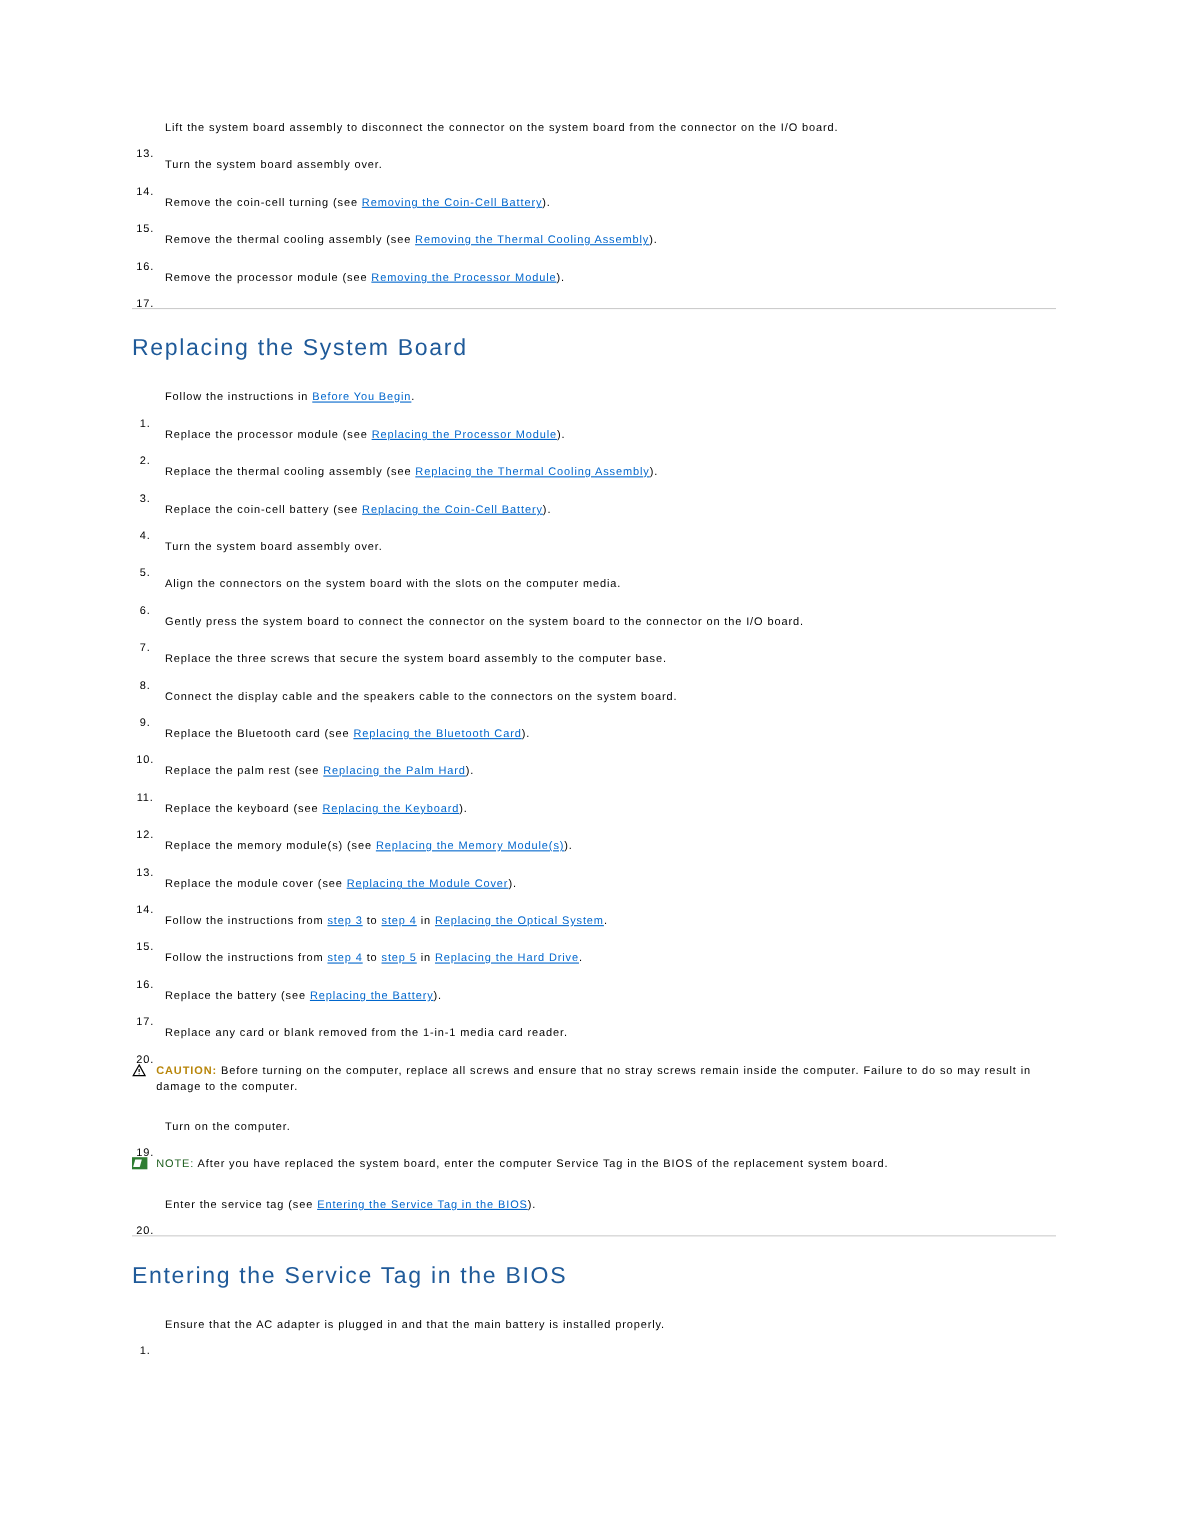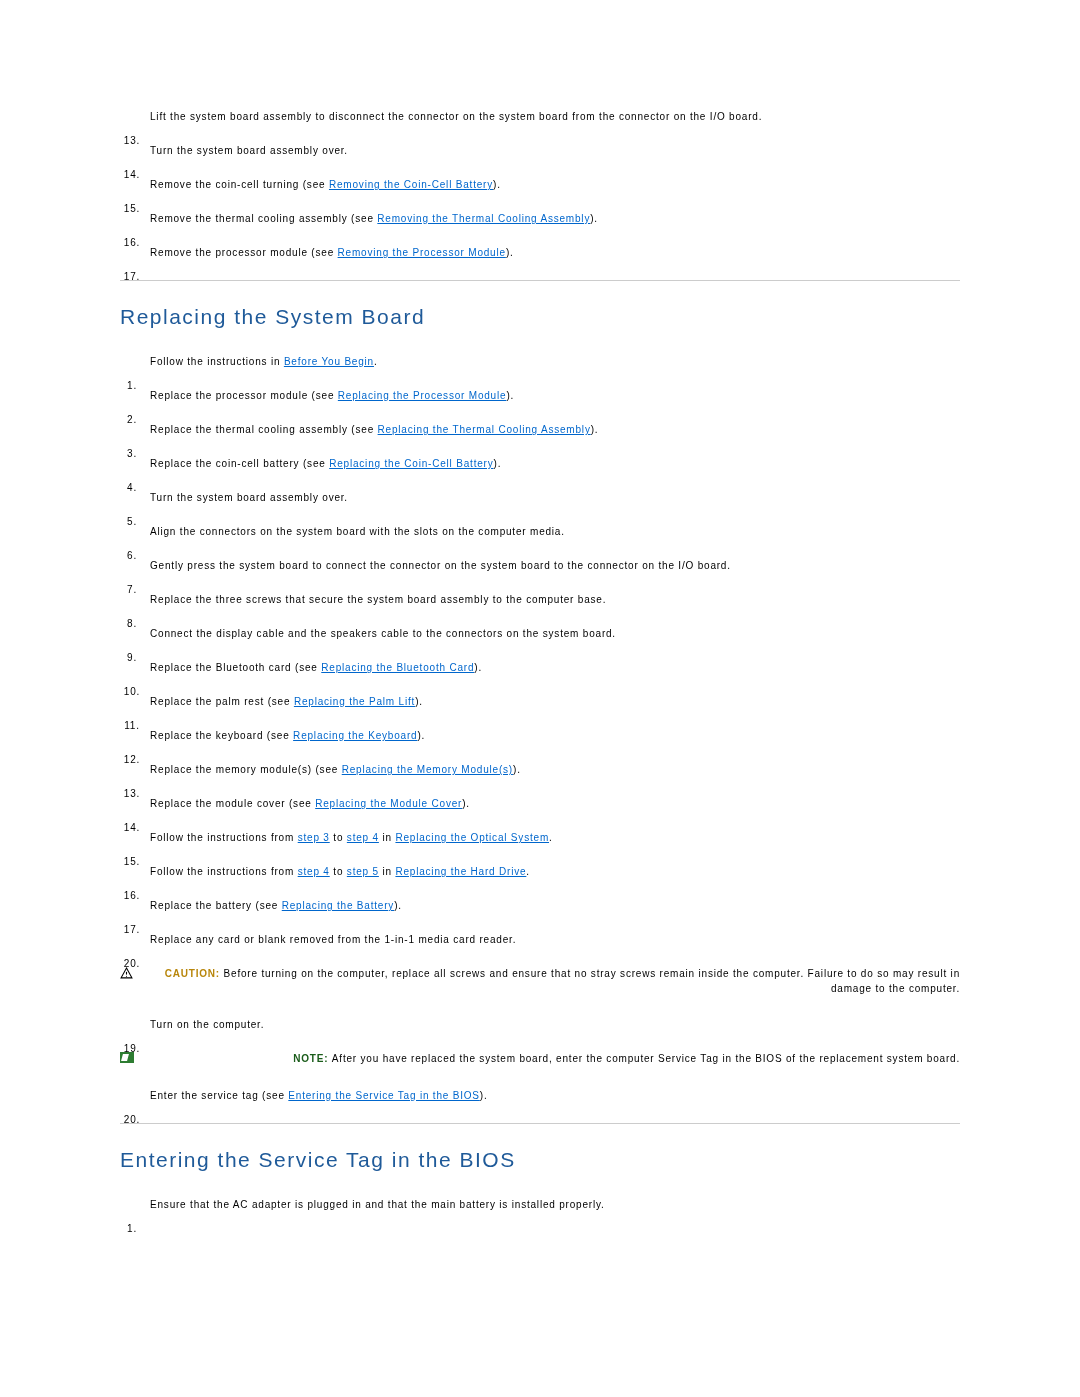--- a/index.html
+++ b/index.html
@@ -41,21 +41,20 @@
     font-size: 21px;
     font-weight: normal;
     margin-bottom: 26px;
     letter-spacing: 1.5px;
   }
   .notice {
     padding-left: 22px;
     position: relative;
     line-height: 1.45;
     margin: 18px 0 22px 0;
-    text-align: right;
   }
   .notice .icon {
     position: absolute;
     left: 0;
     top: 0;
   }
   .caution-icon svg { width: 13px; height: 13px; }
   .note-icon {
     display: inline-block;
     width: 14px; height: 11px;
@@ -64,21 +63,21 @@
   }
   .note-icon::after {
     content: "";
     position: absolute;
     left: 2px; top: 2px;
     width: 6px; height: 7px;
     background: #fff;
     transform: skewX(-15deg);
   }
   .cword { color: #b8860b; font-weight: bold; }
-  .nword { font-weight: bold; color: #1a5c1a; }
+  .nword { font-weight: normal; color: #1a5c1a; }
 </style>
 </head>
 <body>
 
 <div class="content">
 
   <ol class="steps" id="top-steps">
       <li><span class="num">13.</span><span>Lift the system board assembly to disconnect the connector on the system board from the connector on the I/O board.</span></li>
       <li><span class="num">14.</span><span>Turn the system board assembly over.</span></li>
       <li><span class="num">15.</span><span>Remove the coin-cell turning (see </span><a class="link">Removing the Coin-Cell Battery</a><span>).</span></li>
@@ -94,21 +93,21 @@
       <li><span class="num">1.</span><span>Follow the instructions in </span><a class="link">Before You Begin</a><span>.</span></li>
       <li><span class="num">2.</span><span>Replace the processor module (see </span><a class="link">Replacing the Processor Module</a><span>).</span></li>
       <li><span class="num">3.</span><span>Replace the thermal cooling assembly (see </span><a class="link">Replacing the Thermal Cooling Assembly</a><span>).</span></li>
       <li><span class="num">4.</span><span>Replace the coin-cell battery (see </span><a class="link">Replacing the Coin-Cell Battery</a><span>).</span></li>
       <li><span class="num">5.</span><span>Turn the system board assembly over.</span></li>
       <li><span class="num">6.</span><span>Align the connectors on the system board with the slots on the computer media.</span></li>
       <li><span class="num">7.</span><span>Gently press the system board to connect the connector on the system board to the connector on the I/O board.</span></li>
       <li><span class="num">8.</span><span>Replace the three screws that secure the system board assembly to the computer base.</span></li>
       <li><span class="num">9.</span><span>Connect the display cable and the speakers cable to the connectors on the system board.</span></li>
       <li><span class="num">10.</span><span>Replace the Bluetooth card (see </span><a class="link">Replacing the Bluetooth Card</a><span>).</span></li>
-      <li><span class="num">11.</span><span>Replace the palm rest (see </span><a class="link">Replacing the Palm Lift</a><span>).</span></li>
+      <li><span class="num">11.</span><span>Replace the palm rest (see </span><a class="link">Replacing the Palm Hard</a><span>).</span></li>
       <li><span class="num">12.</span><span>Replace the keyboard (see </span><a class="link">Replacing the Keyboard</a><span>).</span></li>
       <li><span class="num">13.</span><span>Replace the memory module(s) (see </span><a class="link">Replacing the Memory Module(s)</a><span>).</span></li>
       <li><span class="num">14.</span><span>Replace the module cover (see </span><a class="link">Replacing the Module Cover</a><span>).</span></li>
       <li><span class="num">15.</span><span>Follow the instructions from </span><a class="link">step 3</a><span> to </span><a class="link">step 4</a><span> in </span><a class="link">Replacing the Optical System</a><span>.</span></li>
       <li><span class="num">16.</span><span>Follow the instructions from </span><a class="link">step 4</a><span> to </span><a class="link">step 5</a><span> in </span><a class="link">Replacing the Hard Drive</a><span>.</span></li>
       <li><span class="num">17.</span><span>Replace the battery (see </span><a class="link">Replacing the Battery</a><span>).</span></li>
       <li><span class="num">20.</span><span>Replace any card or blank removed from the 1-in-1 media card reader.</span></li>
     </ol>
 
   <div class="notice">

